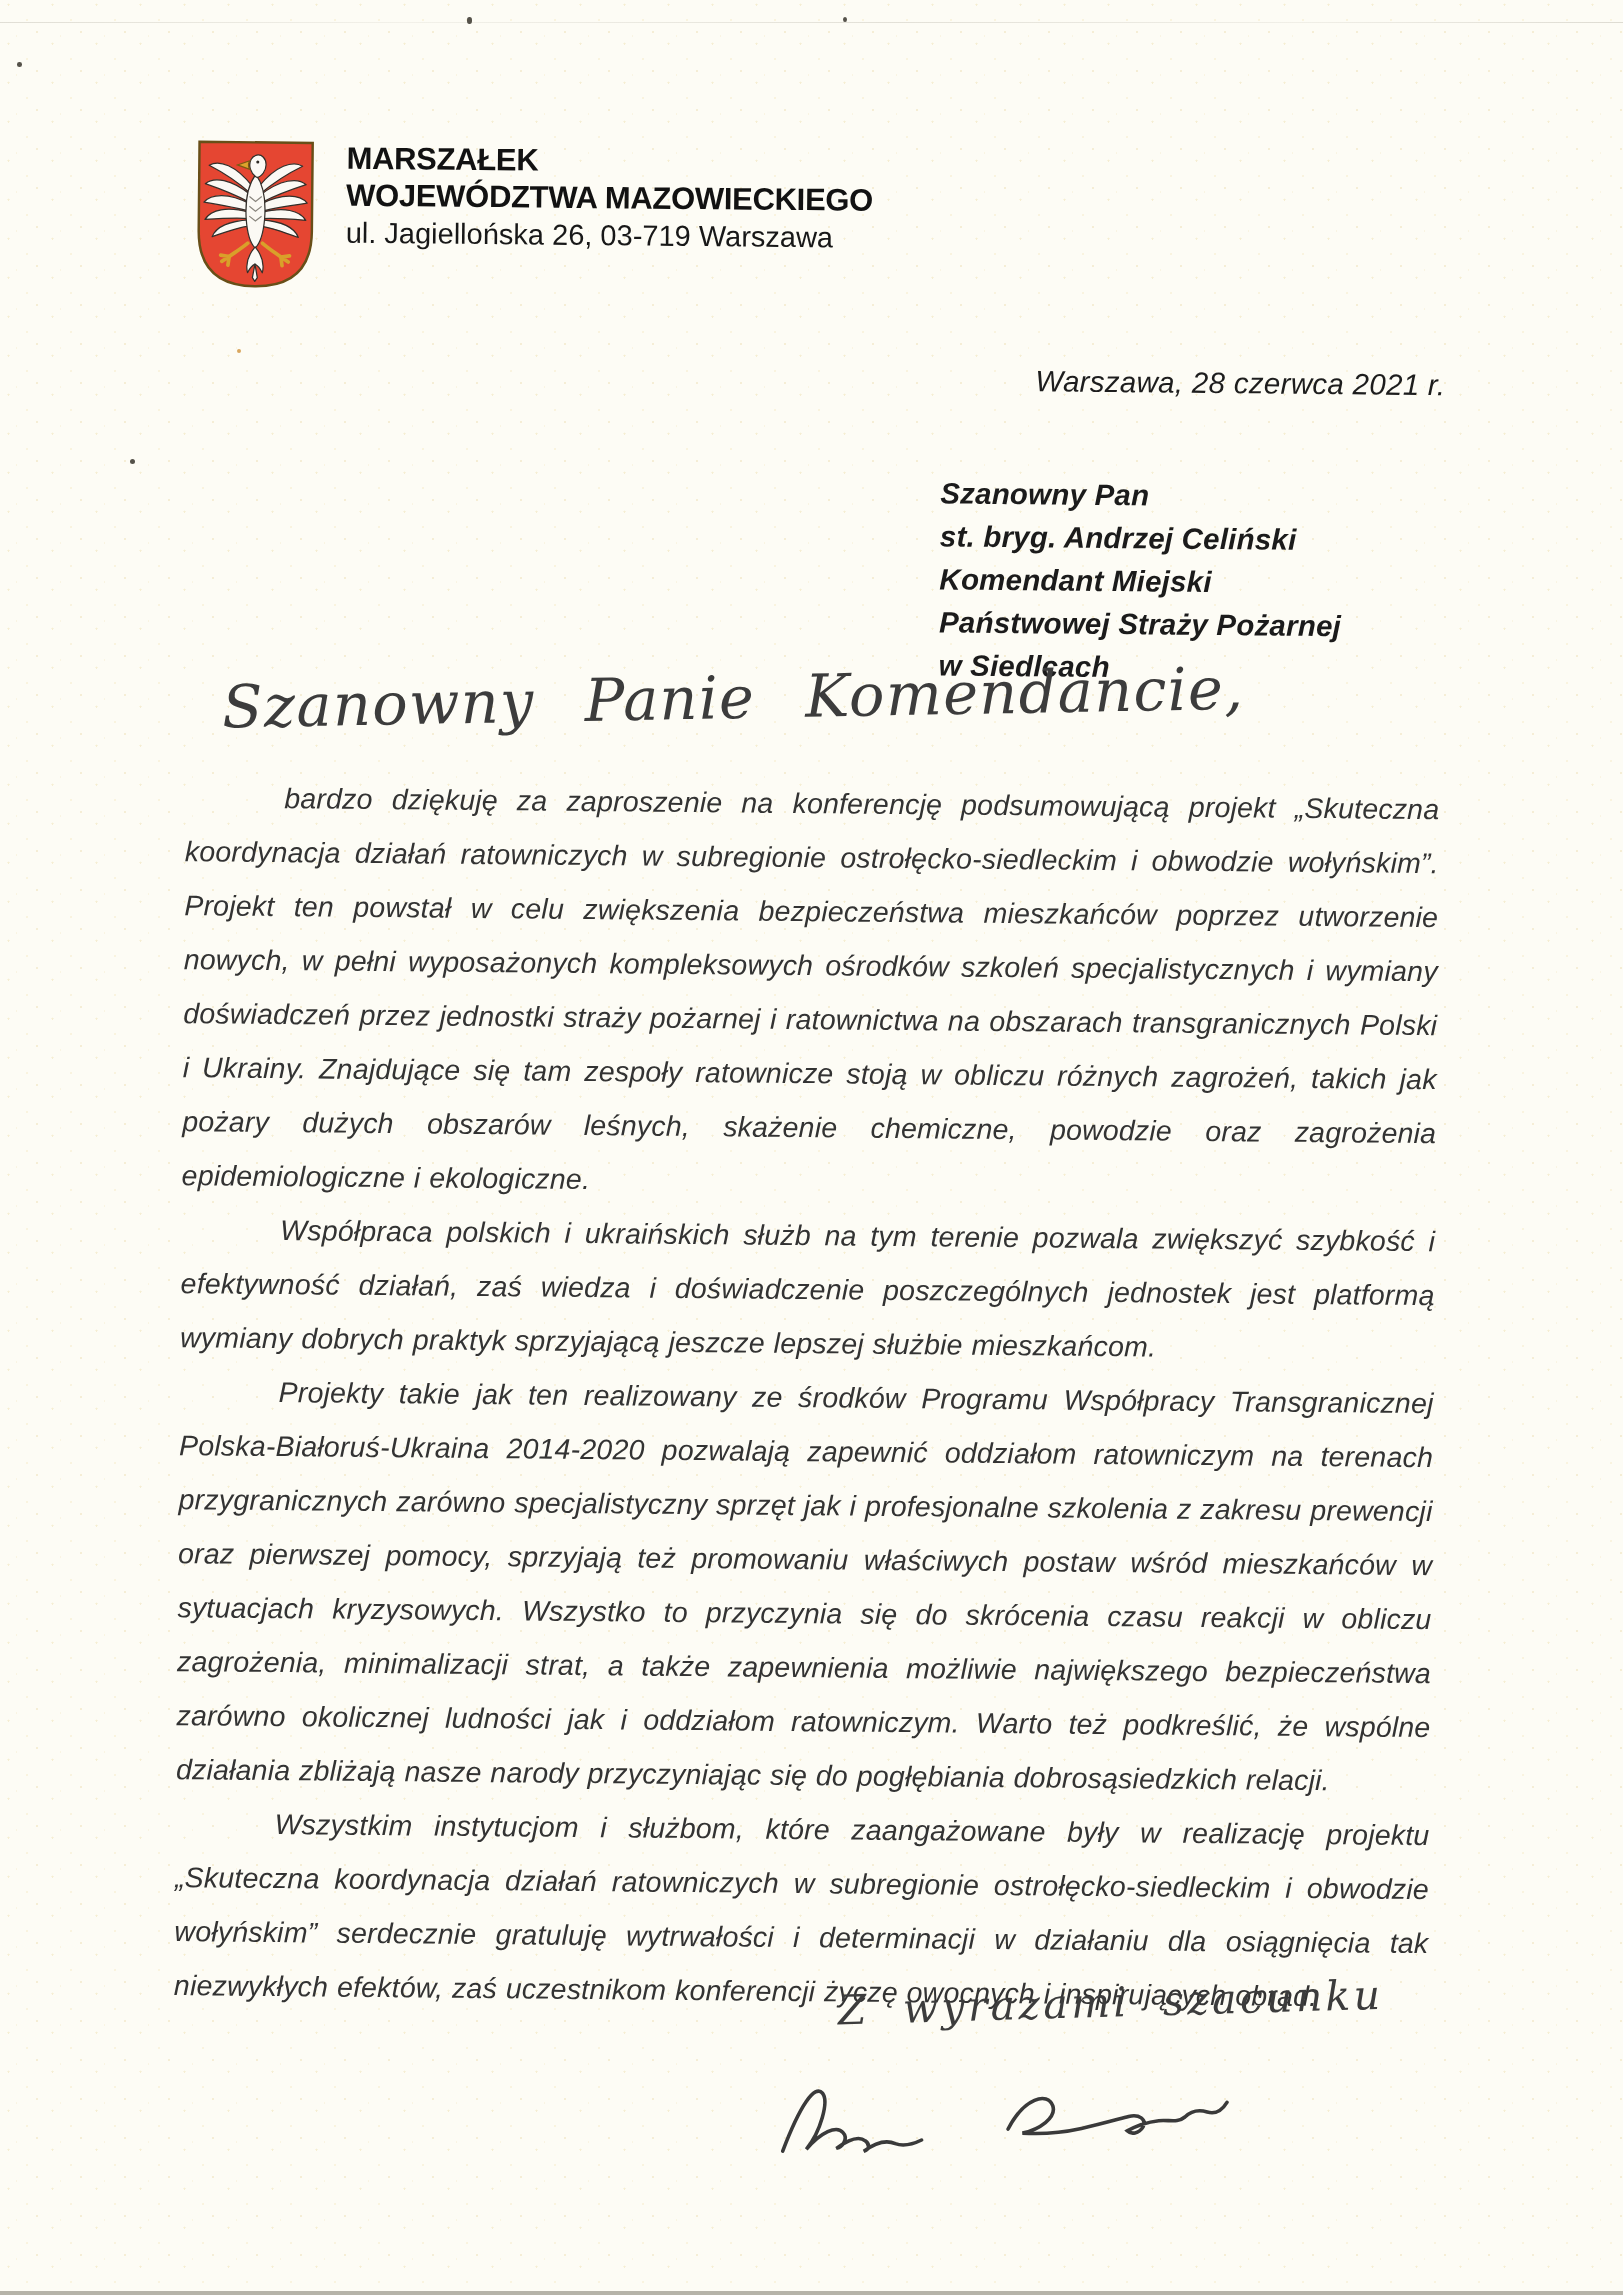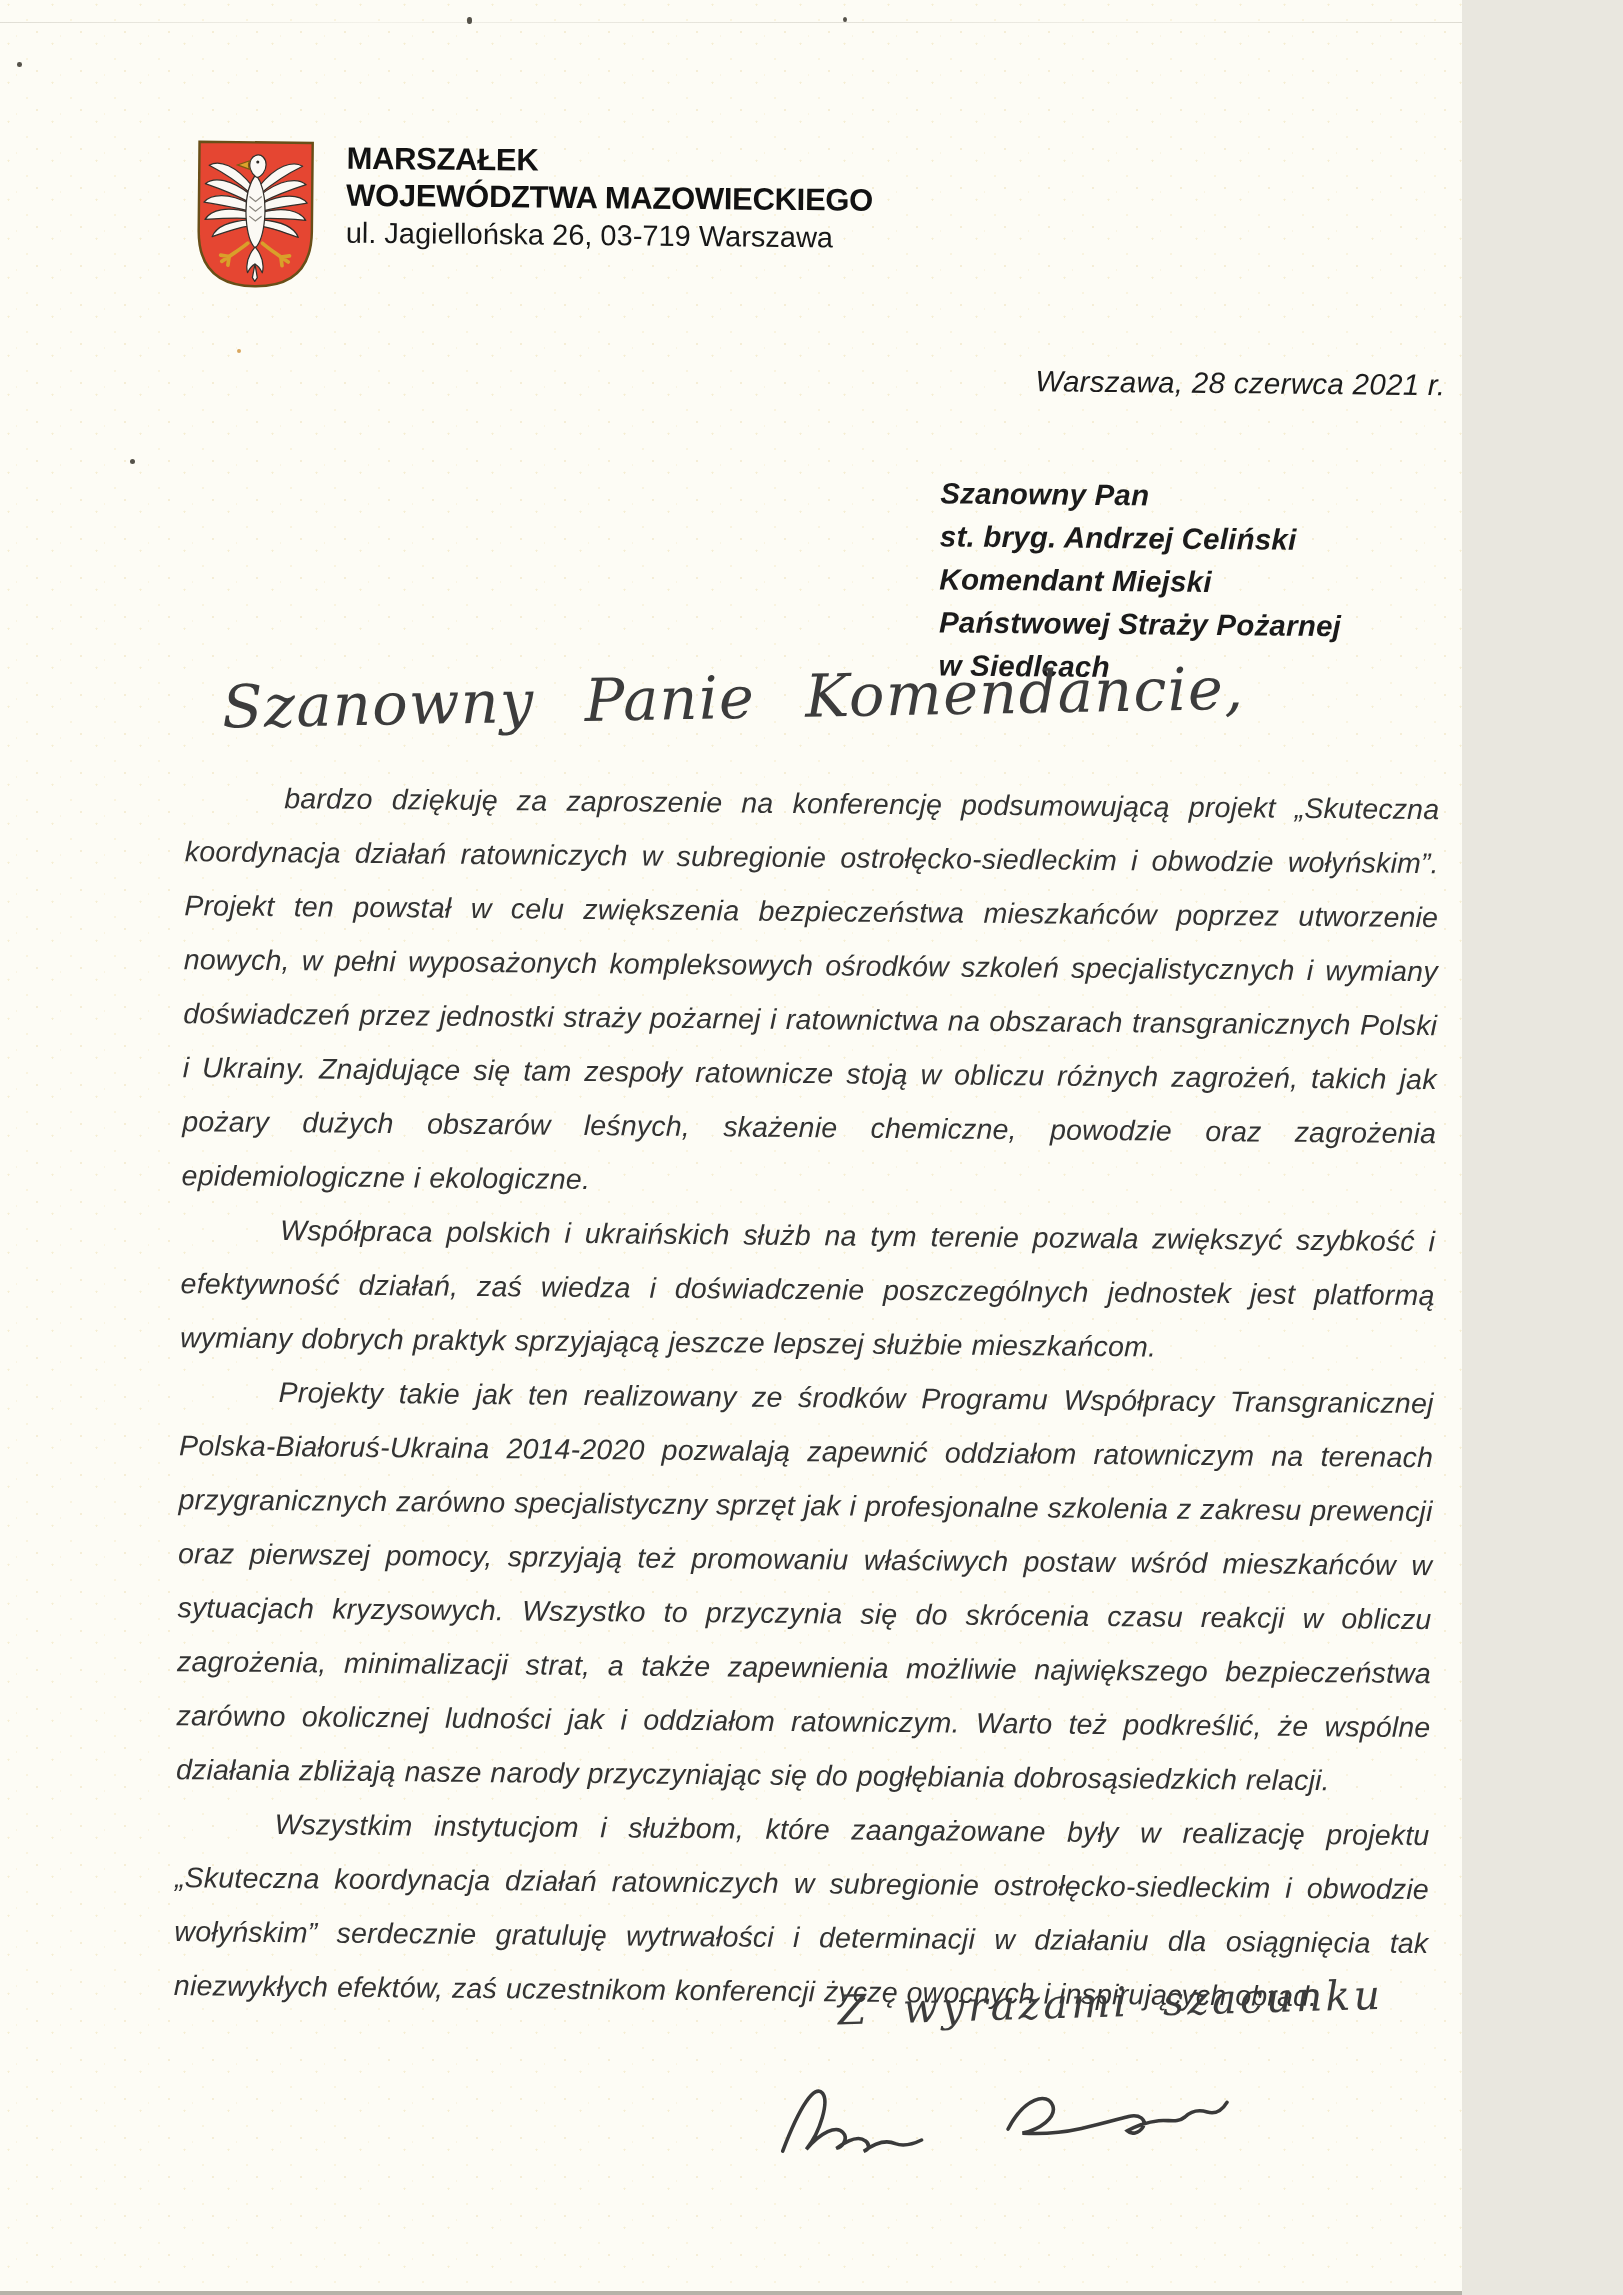--- a/index.html
+++ b/index.html
@@ -1,17 +1,17 @@
 <!DOCTYPE html>
 <html lang="pl" style="font-size:10.5px"><head>
 <meta charset="utf-8">
 <style>
   html,body{margin:0;padding:0;background:#e9e7df;}
   .page{
-    position:relative;width:1462px;height:2295px;overflow:hidden;
+    position:relative;width:1623px;height:2295px;overflow:hidden;
     background-color:#fdfcf5;
     background-image:
       radial-gradient(circle at 8.5px 4.6px, rgba(238,224,178,.50) 0.9px, transparent 1.2px),
       radial-gradient(circle at 27px 20px, rgba(243,231,190,.42) 0.7px, transparent 1px),
       radial-gradient(circle at 37px 32px, rgba(236,222,176,.46) 0.8px, transparent 1.1px),
       radial-gradient(circle at 16.4px 36px, rgba(243,233,198,.38) 0.7px, transparent 1px);
     background-size:44px 39px;
     font-family:"Liberation Sans", sans-serif;
     color:#2e2e2e;
   }

